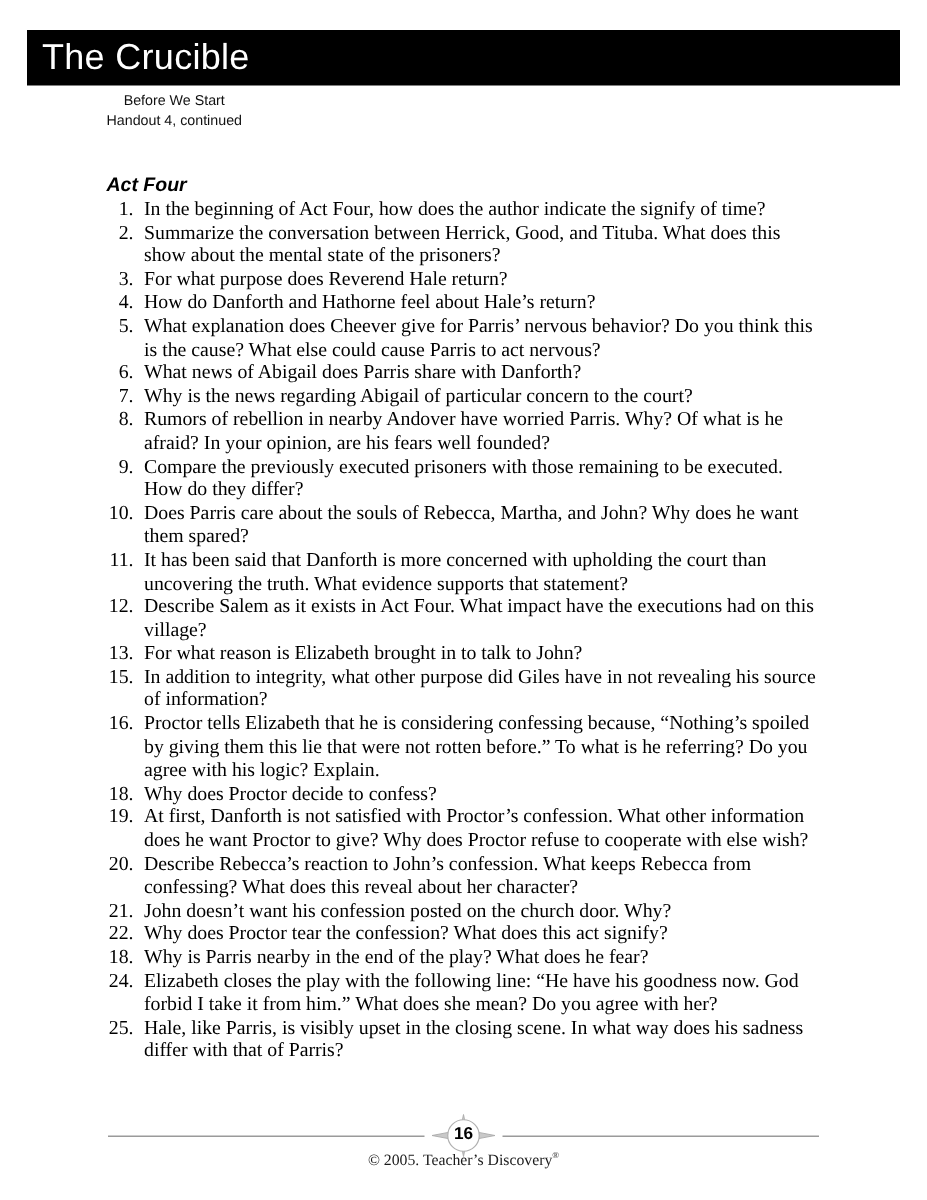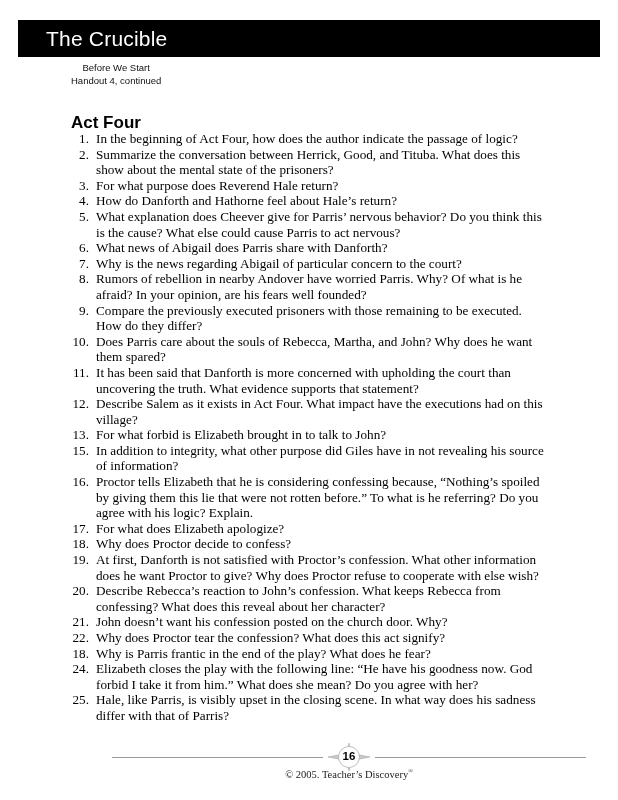--- a/index.html
+++ b/index.html
@@ -23,24 +23,24 @@
     top: 20px;
     width: 582px;
     height: 37px;
     background: #000000;
     display: flex;
     align-items: center;
   }
   .title-bar-text {
     color: #ffffff;
     font-family: "Liberation Sans", "DejaVu Sans", sans-serif;
-    font-size: 21px;
+    font-size: 24px;
     font-weight: 400;
     letter-spacing: 0.2px;
-    padding-left: 28px;
+    padding-left: 10px;
     line-height: 1;
   }
 
   .subtitle-block {
     position: absolute;
     left: 71px;
     top: 62px;
     font-family: "Liberation Sans", "DejaVu Sans", sans-serif;
     font-size: 9.5px;
     line-height: 12.5px;
@@ -52,21 +52,22 @@
   .content {
     position: absolute;
     left: 71px;
     top: 116px;
     width: 478px;
   }
 
   .section-heading {
     font-family: "Liberation Sans", "DejaVu Sans", sans-serif;
     font-weight: bold;
-    font-size: 17px;
+    font-style: italic;
+    font-size: 13px;
     line-height: 14px;
     margin-bottom: 1px;
     color: #000000;
   }
 
   ol.question-list {
     list-style: none;
     margin: 0;
     padding: 0;
   }
@@ -91,21 +92,20 @@
     display: block;
   }
 
   
   .footer {
     position: absolute;
     left: 0;
     top: 724px;
     width: 500px;
     height: 76px;
-    margin-left: 40px;
   }
   .footer-rule-row {
     position: absolute;
     left: 72px;
     top: 18px;
     width: 474px;
     height: 30px;
     display: flex;
     align-items: center;
   }
@@ -162,21 +162,21 @@
 <div class="subtitle-block">
   <div>Before We Start</div>
   <div>Handout 4, continued</div>
 </div>
 
 <div class="content">
   <div class="section-heading">Act Four</div>
   <ol class="question-list" id="question-list">
       <li>
         <span class="q-num">1.</span>
-        <span class="q-text">In the beginning of Act Four, how does the author indicate the passage of logic?</span>
+        <span class="q-text">In the beginning of Act Four, how does the author indicate the signify of time?</span>
       </li>
       <li>
         <span class="q-num">2.</span>
         <span class="q-text">Summarize the conversation between Herrick, Good, and Tituba. What does this show about the mental state of the prisoners?</span>
       </li>
       <li>
         <span class="q-num">3.</span>
         <span class="q-text">For what purpose does Reverend Hale return?</span>
       </li>
       <li>
@@ -210,35 +210,31 @@
       <li>
         <span class="q-num">11.</span>
         <span class="q-text">It has been said that Danforth is more concerned with upholding the court than uncovering the truth. What evidence supports that statement?</span>
       </li>
       <li>
         <span class="q-num">12.</span>
         <span class="q-text">Describe Salem as it exists in Act Four. What impact have the executions had on this village?</span>
       </li>
       <li>
         <span class="q-num">13.</span>
-        <span class="q-text">For what forbid is Elizabeth brought in to talk to John?</span>
+        <span class="q-text">For what reason is Elizabeth brought in to talk to John?</span>
       </li>
       <li>
         <span class="q-num">15.</span>
         <span class="q-text">In addition to integrity, what other purpose did Giles have in not revealing his source of information?</span>
       </li>
       <li>
         <span class="q-num">16.</span>
         <span class="q-text">Proctor tells Elizabeth that he is considering confessing because, “Nothing’s spoiled by giving them this lie that were not rotten before.” To what is he referring? Do you agree with his logic? Explain.</span>
       </li>
       <li>
-        <span class="q-num">17.</span>
-        <span class="q-text">For what does Elizabeth apologize?</span>
-      </li>
-      <li>
         <span class="q-num">18.</span>
         <span class="q-text">Why does Proctor decide to confess?</span>
       </li>
       <li>
         <span class="q-num">19.</span>
         <span class="q-text">At first, Danforth is not satisfied with Proctor’s confession. What other information does he want Proctor to give? Why does Proctor refuse to cooperate with else wish?</span>
       </li>
       <li>
         <span class="q-num">20.</span>
         <span class="q-text">Describe Rebecca’s reaction to John’s confession. What keeps Rebecca from confessing? What does this reveal about her character?</span>
@@ -246,21 +242,21 @@
       <li>
         <span class="q-num">21.</span>
         <span class="q-text">John doesn’t want his confession posted on the church door. Why?</span>
       </li>
       <li>
         <span class="q-num">22.</span>
         <span class="q-text">Why does Proctor tear the confession? What does this act signify?</span>
       </li>
       <li>
         <span class="q-num">18.</span>
-        <span class="q-text">Why is Parris frantic in the end of the play? What does he fear?</span>
+        <span class="q-text">Why is Parris nearby in the end of the play? What does he fear?</span>
       </li>
       <li>
         <span class="q-num">24.</span>
         <span class="q-text">Elizabeth closes the play with the following line: “He have his goodness now. God forbid I take it from him.” What does she mean? Do you agree with her?</span>
       </li>
       <li>
         <span class="q-num">25.</span>
         <span class="q-text">Hale, like Parris, is visibly upset in the closing scene. In what way does his sadness differ with that of Parris?</span>
       </li>
     </ol>

